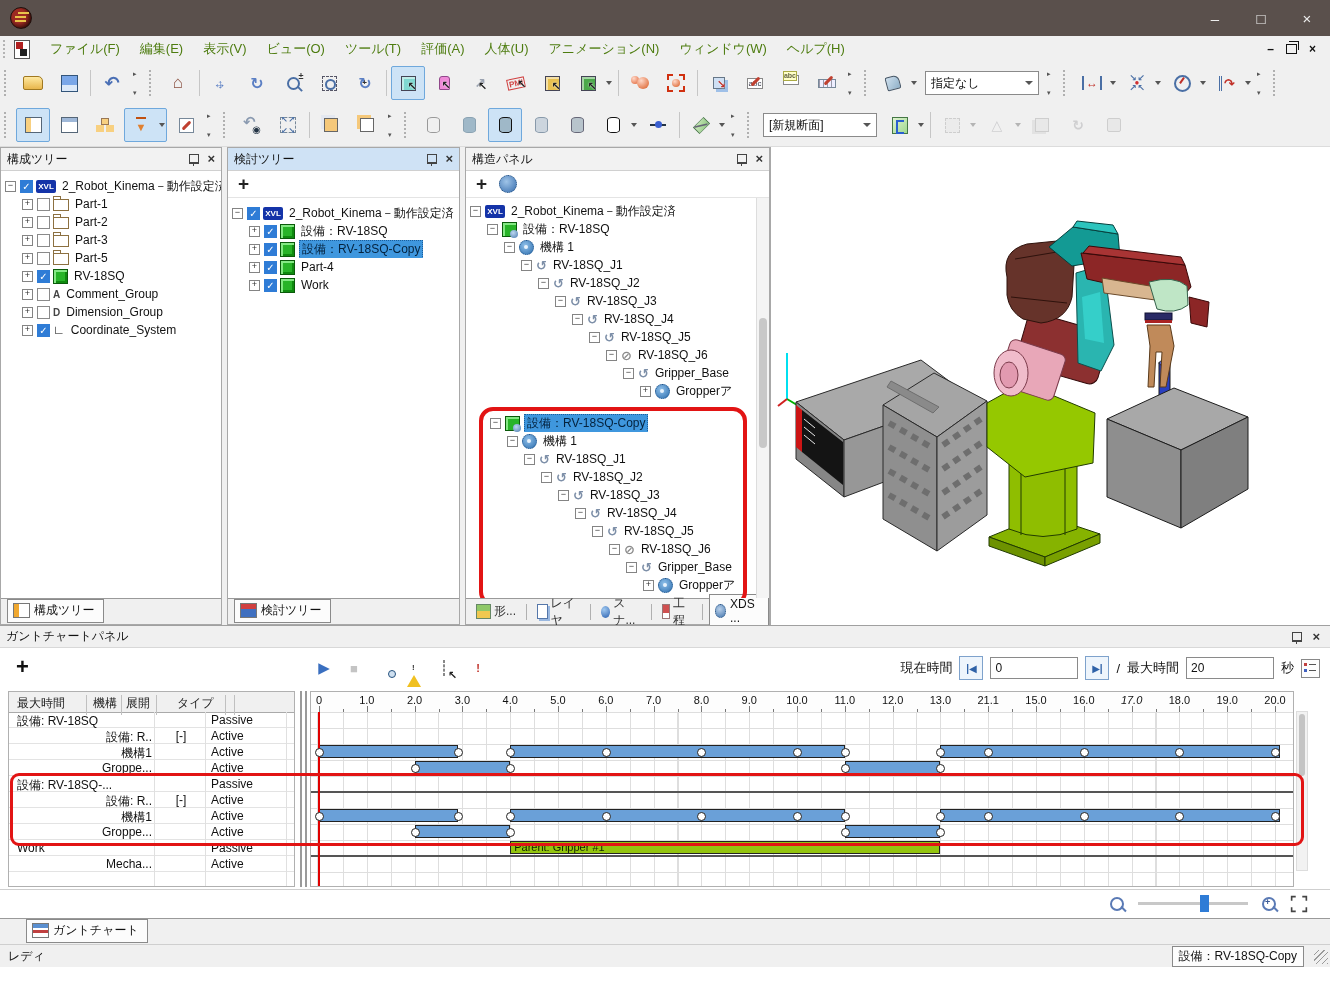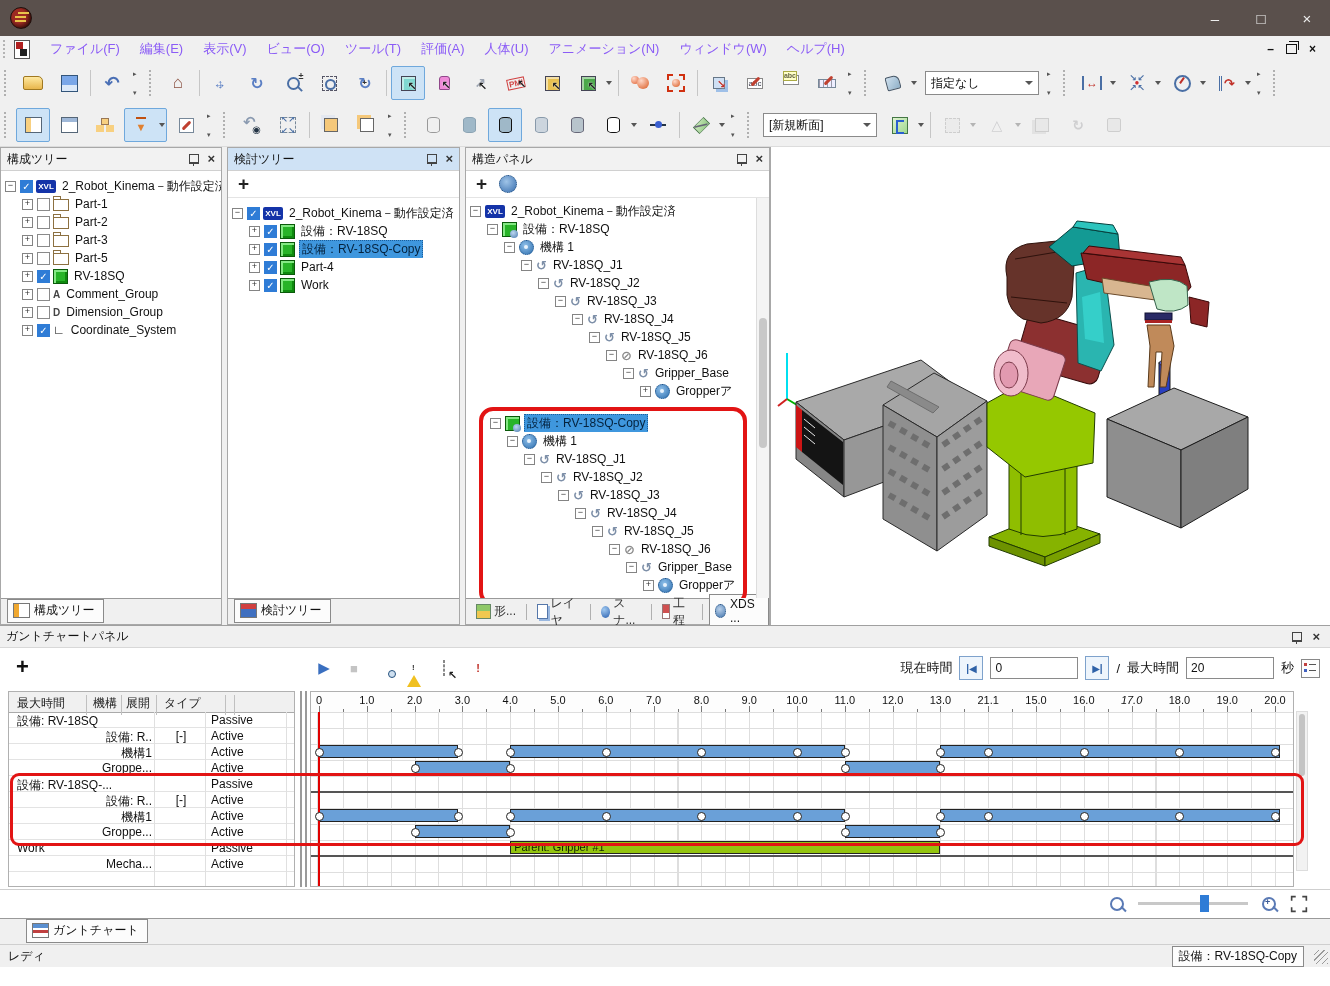--- a/index.html
+++ b/index.html
@@ -9,21 +9,21 @@
   .appico{width:20px;height:20px;border-radius:50%;background:radial-gradient(circle at 40% 40%,#9c2a22 0 40%,#3a0d0a 75%);border:1px solid #20100c;margin:0 8px 0 10px;position:relative;flex:none;}
   .appico i{position:absolute;left:4px;top:8px;width:11px;height:2px;background:#e8c24a;box-shadow:0 4px 0 #e8c24a,3px -4px 0 #e8c24a;}
   .ttl{font-size:13px;white-space:nowrap;overflow:hidden;}
   .wbtns{margin-left:auto;display:flex;height:36px;}
   .wbtn{width:46px;height:36px;display:flex;align-items:center;justify-content:center;font-size:15px;color:#eee;}
   
   #menubar{position:absolute;left:0;top:36px;width:1330px;height:26px;background:#f0f0f0;display:flex;align-items:center;border-bottom:1px solid #e2e2e2;}
   .mgrip{width:5px;height:18px;border-left:2px dotted #b4b4b4;margin:0 4px 0 3px;flex:none;}
   .xvlpage{width:14px;height:17px;background:#fff;border:1px solid #555;position:relative;margin-right:10px;flex:none;}
   .xvlpage i{position:absolute;left:1px;top:1px;width:7px;height:7px;background:#b02020;box-shadow:4px 7px 0 #222;}
-  .mitem{padding:0 10px;font-size:13px;color:#8b5cf6;}
+  .mitem{padding:0 10px;font-size:13px;color:#4d7c0f;}
   .mdibtns{margin-left:auto;display:flex;align-items:center;gap:12px;margin-right:14px;color:#111;}
   .mdibtns b{font-weight:bold;font-size:12px;}
   .rest{display:inline-block;width:9px;height:8px;border:1px solid #111;position:relative;background:#f0f0f0;}
   .rest:before{content:"";position:absolute;left:2px;top:-4px;width:9px;height:8px;border:1px solid #111;border-bottom:none;border-left:none;}
   
   .tbrow{position:absolute;left:0;width:1330px;height:42px;background:#f0f0f0;display:flex;align-items:center;border-bottom:1px solid #dcdcdc;overflow:hidden;}
   #tb1{top:62px;} #tb2{top:104px;}
   .grip{width:4px;height:26px;border-left:2px dotted #b0b0b0;margin:0 5px 0 4px;flex:none;}
   .sep{width:1px;height:26px;background:#c6c6c6;margin:0 3px;flex:none;}
   .ovf{width:11px;height:34px;flex:none;position:relative;margin:0 2px;}
@@ -972,21 +972,21 @@
       <span class="tin">20</span>
       <span>秒</span>
       <span class="mini-set"></span>
     </div>
 
     <div id="gtable">
       <div id="gthead">
           <span style="left: 8px;">最大時間</span>
           <span style="left: 84px;">機構</span>
           <span style="left: 117px;">展開</span>
-          <span style="left: 155px;">タイプ</span>
+          <span style="left: 168px;">タイプ</span>
           <span class="hvline" style="left: 77px;"></span>
           <span class="hvline" style="left: 112px;"></span>
           <span class="hvline" style="left: 147px;"></span>
           <span class="hvline" style="left: 216px;"></span>
           <span class="hvline" style="left: 225px;"></span>
         </div>
       <div id="gtbody">
           <div class="grow">
             <span class="c-item">設備: RV-18SQ</span>
             <span class="c-type">Passive</span>

